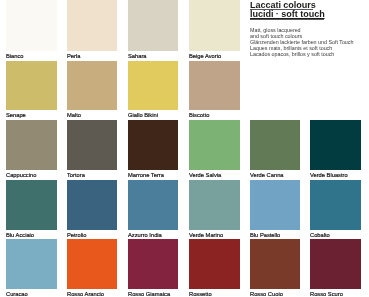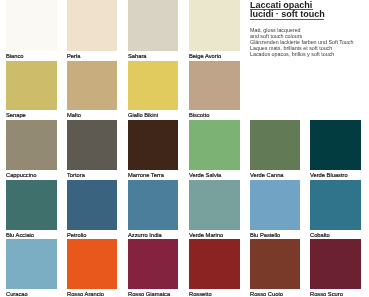--- a/index.html
+++ b/index.html
@@ -24,21 +24,21 @@
   }
 
   #header{position:absolute;left:250px;top:0px;width:119px;}
   .title-line{
     position:absolute;left:0;
     font-size:9.05px;line-height:9px;font-weight:bold;color:#1d1d1b;
     letter-spacing:-0.04px;white-space:nowrap;
   }
   .title-rule{position:absolute;left:0;height:1.1px;background:#57575a;}
   #title-l1{top:0.6px;}
-  #title-l2{top:9.9px;}
+  #title-l2{top:9.9px;text-decoration:underline;}
   #rule-1{top:8.55px;width:63px;}
   #rule-2{top:19.0px;width:74px;}
   #desc{position:absolute;left:0;top:27.9px;}
   .desc-line{
     font-size:5.35px;line-height:5.92px;color:#3b3b3d;
     white-space:nowrap;letter-spacing:-0.01px;
   }
 </style>
 </head>
 <body>
@@ -146,21 +146,21 @@
         <div class="chip" style="background: rgb(122, 58, 41); width: 50.7px; height: 49.5px;"></div>
         <div class="chip-label" style="top: 50.9px;">Rosso Cuoio</div>
       </div>
       <div class="swatch-cell" style="left: 310px; top: 239.3px;">
         <div class="chip" style="background: rgb(108, 33, 50); width: 50.7px; height: 49.5px;"></div>
         <div class="chip-label" style="top: 50.9px;">Rosso Scuro</div>
       </div>
     </div>
 
   <div id="header">
-    <div class="title-line" id="title-l1">Laccati opachi</div>
+    <div class="title-line" id="title-l1">Laccati colours</div>
     <div class="title-rule" id="rule-1"></div>
     <div class="title-line" id="title-l2">lucidi · soft touch</div>
     <div class="title-rule" id="rule-2"></div>
     <div id="desc">
         <div class="desc-line">Matt, gloss lacquered</div>
         <div class="desc-line">and soft touch colours</div>
         <div class="desc-line">Glänzenden lackierte farben und Soft Touch</div>
         <div class="desc-line">Laques mats, brillants et soft touch</div>
         <div class="desc-line">Lacados opacos, brillos y soft touch</div>
       </div>

